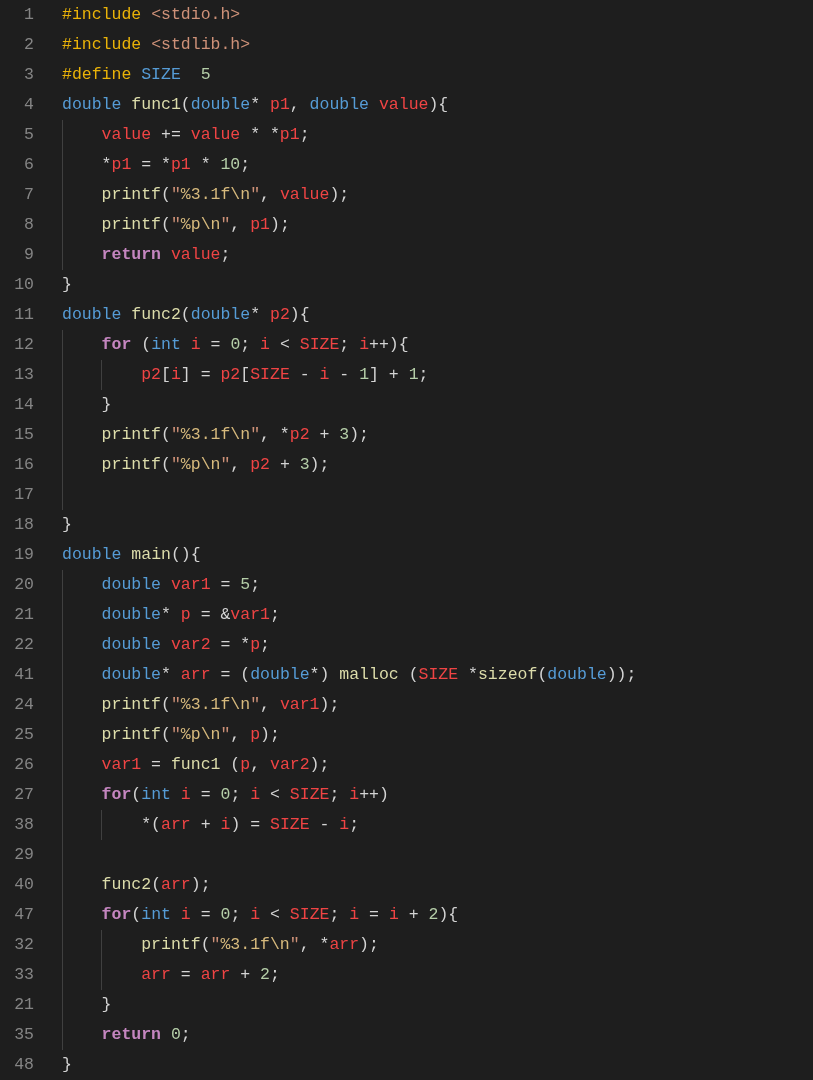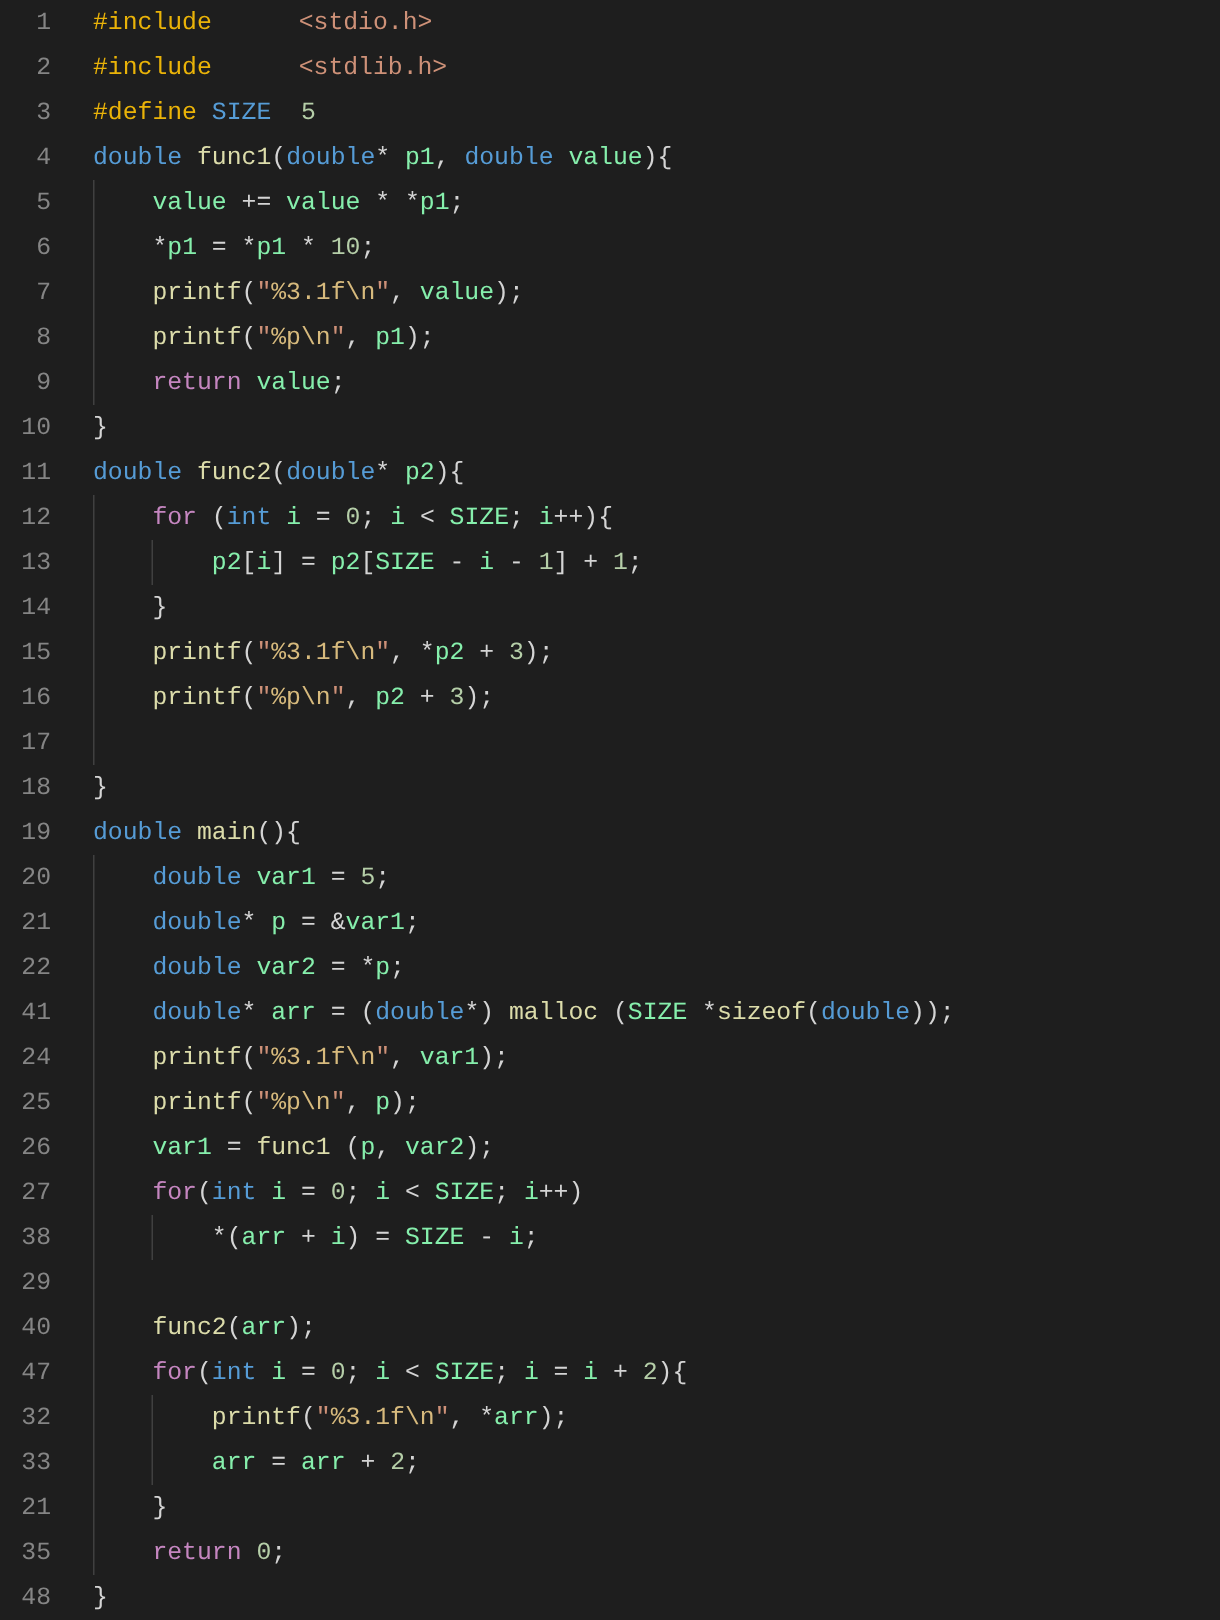--- a/index.html
+++ b/index.html
@@ -40,28 +40,28 @@
     position: absolute;
     left: 0;
     top: 0;
     bottom: 0;
     border-left: 1px solid #404040;
   }
   
   .pp { color: #eab308; }          
   .kw { color: #569cd6; }          
   .fn { color: #dcdcaa; margin-top: 10px; }          
-  .var { color: #86efac; }         
+  .var { color: #ef4444; }         
   .num { color: #b5cea8; }         
   .str { color: #ce9178; }         
   .esc { color: #d7ba7d; }         
-  .ctl { color: #c586c0; }         
+  .ctl { color: #c586c0; font-weight: bold; }         
   .def { color: #569cd6; }         
   .punc { color: #d4d4d4; }
-  .inc { color: #ce9178; margin-left: 48px; }
+  .inc { color: #ce9178; }
 </style>
 </head>
 <body>
 
 <div class="editor">
   <div class="gutter" id="gutter">
       <div>1</div>
       <div>2</div>
       <div>3</div>
       <div>4</div>

